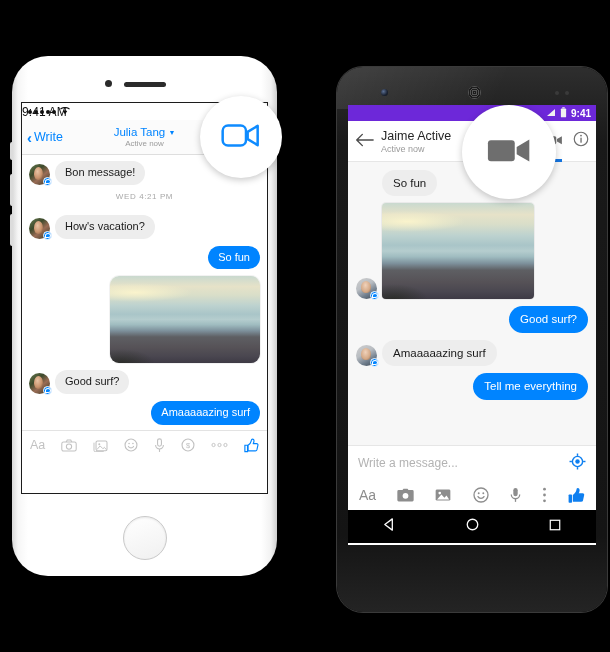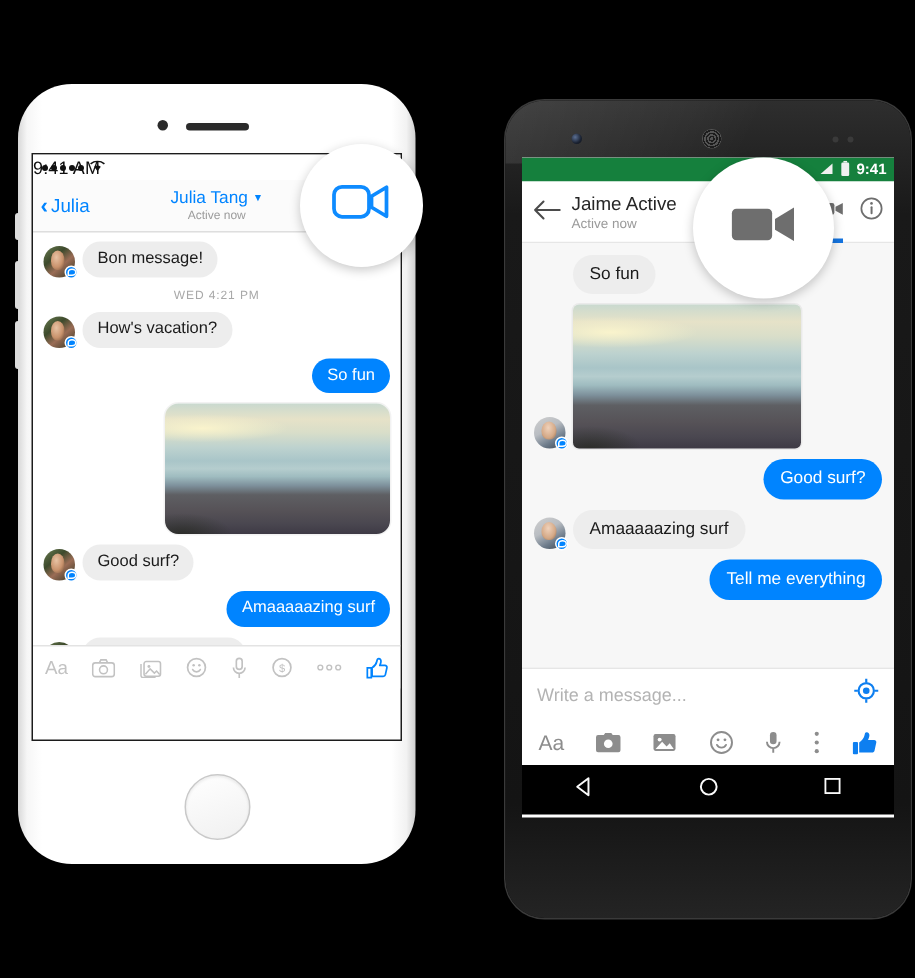--- a/index.html
+++ b/index.html
@@ -113,21 +113,21 @@
     border-top-color:#fff;
   }
   .bub {
     max-width: 160px; padding: 5px 10px; border-radius: 14px;
     font-size: 11px; line-height: 1.25; margin-left: 5px;
   }
   .bub.in { background: #ededed; color: #1a1a1a; }
   .bub.out { background: #0084ff; color: #fff; margin-left: 0; }
   .tstamp {
     text-align: center; color: #a8a8a8; font-size: 8px; letter-spacing: .6px;
-    margin: 2px 0 7px 0;
+    margin: 2px 0 14px 0;
   }
   .photo-bub {
     width: 150px; height: 87px; border-radius: 9px; margin-left: auto;
     background:
       linear-gradient(to bottom,
         #c9d9cf 0%, #e6e2c8 12%, #d9dec9 22%,
         #bdd2cf 34%, #a9c5c8 44%,
         #b5cdce 50%, #9fbcc0 56%,
         #7d909b 63%, #5e5f63 70%,
         #565257 82%, #4a4750 92%, #3e3a45 100%);
@@ -176,21 +176,21 @@
     background: radial-gradient(circle at 35% 35%, #5b6f92 0%, #1b2333 60%, #0b0e14 100%); }
   #and-speaker { position:absolute; left:131px; top:19px; width:13px; height:13px; border-radius:50%;
     background: repeating-radial-gradient(circle, #555 0 1px, #1d1d1d 1px 2px); }
   #and-sensor1 { position:absolute; left:218px; top:24px; width:4px; height:4px; border-radius:50%; background:#3a3a3a;}
   #and-sensor2 { position:absolute; left:228px; top:24px; width:4px; height:4px; border-radius:50%; background:#3a3a3a;}
   #and-screen {
     position: absolute; left: 11px; top: 38px; width: 248px; height: 440px;
     background: #fff; overflow: hidden;
   }
   #and-status {
-    height: 16px; background: #15803d; display: flex; align-items: center;
+    height: 16px; background: #6d28d9; display: flex; align-items: center;
     justify-content: flex-end; padding-right: 5px; gap: 4px;
   }
   #and-status .st-ic { color: #fff; font-size: 9px; line-height: 1; }
   #and-time { color: #fff; font-size: 10px; font-weight: 700; }
   #and-header {
     height: 40px; background: #fff; display: flex; align-items: center;
     padding: 0 7px; position: relative;
   }
   #and-back { color: #4b4b4b; font-size: 17px; line-height: 1; width: 22px; }
   #and-names { margin-left: 4px; }
@@ -254,21 +254,21 @@
             </svg>
         </span>
         <span id="ios-time">9:41 AM</span>
         <span id="ios-batt-pct">5%</span>
         <span id="ios-batt"></span>
       </div>
 
       <div id="ios-nav">
         <div id="ios-back">
           <span class="chev">‹</span>
-          <span>Julia</span>
+          <span>Write</span>
         </div>
         <div id="ios-title-wrap">
           <div id="ios-title">
             <span>Julia Tang</span>
             <span class="caret">▼</span>
           </div>
           <div id="ios-sub">Active now</div>
         </div>
         <div id="ios-nav-right">
           <span>

